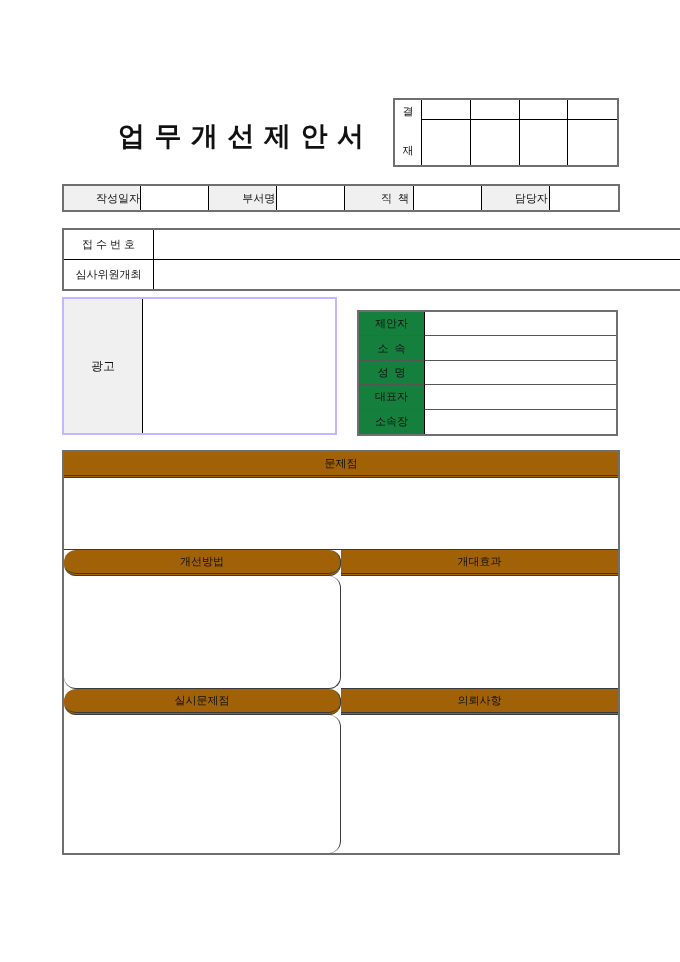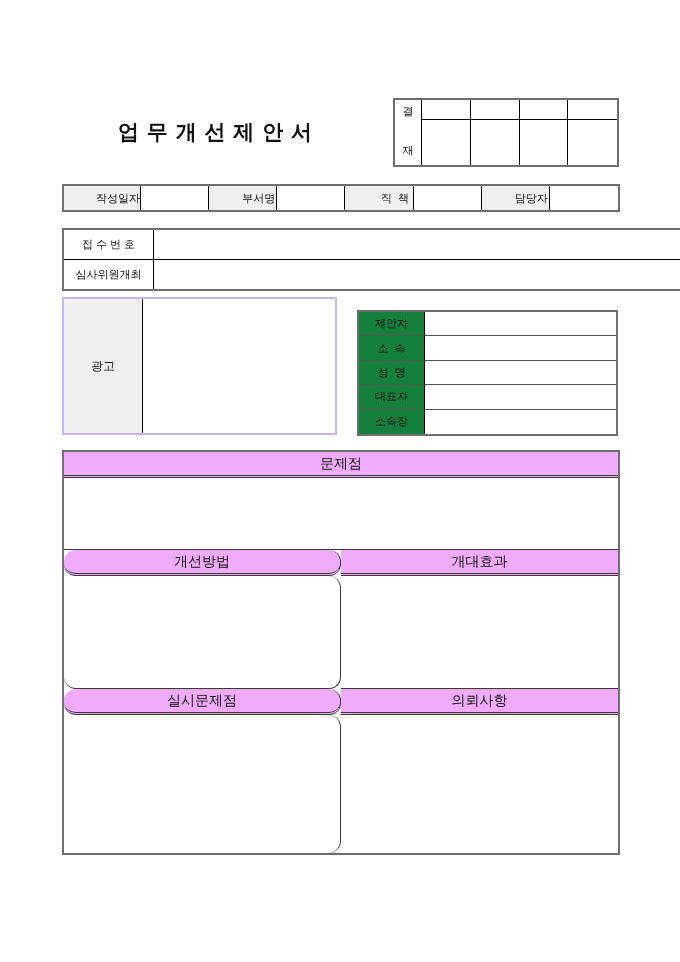--- a/index.html
+++ b/index.html
@@ -9,21 +9,21 @@
     width:680px; height:962px;
     background:#fff;
     font-family:"Liberation Sans","DejaVu Sans",sans-serif;
     color:#111;
     overflow:hidden;
   }
 
   
   .doc-title {
     position:absolute; left:118px; top:118px;
-    font-size:21px; font-weight:bold; letter-spacing:1px;
+    font-size:27px; font-weight:bold; letter-spacing:1px;
     white-space:pre;
   }
 
   
   .approval {
     position:absolute; left:393px; top:98px;
     width:226px; height:69px;
     border:2px solid #6f6f6f;
     display:flex; background:#fff;
   }
@@ -97,24 +97,24 @@
 
   
   .main-table {
     position:absolute; left:62px; top:450px;
     width:558px; height:405px;
     border:2px solid #6f6f6f;
     display:grid; grid-template-columns:1fr 1fr;
     grid-template-rows:26px 72px 26px 113px 26px 1fr;
   }
   .mt-header {
-    background:#f0abfc;
+    background:#a16207;
     border-bottom:3px double #3a3a3a;
     display:flex; align-items:center; justify-content:center;
-    font-size:14px;
+    font-size:11px;
   }
   .span2 { grid-column:1 / 3; }
   .col-left { border-right:1px solid #3a3a3a;border-radius:12px; }
   .mt-value { background:#fff; }
   .row-border { border-bottom:1px solid #3a3a3a; }
 </style>
 </head>
 <body>
 
 <div class="page">

